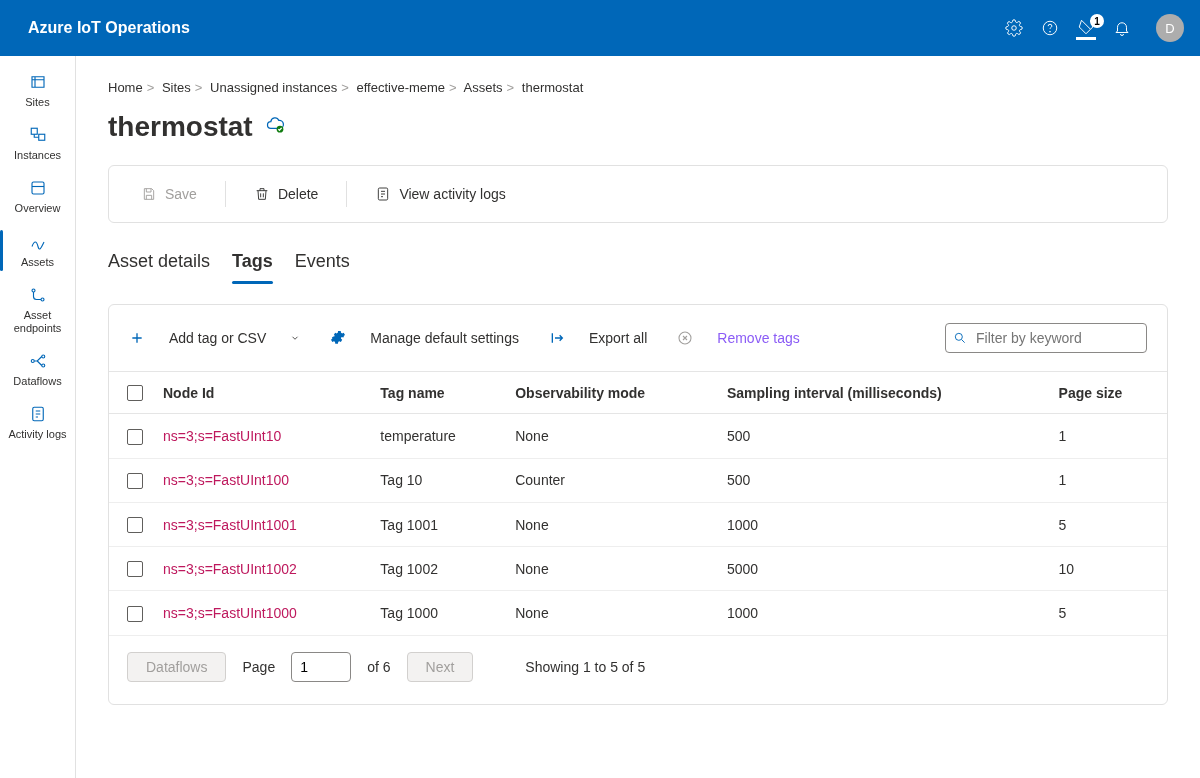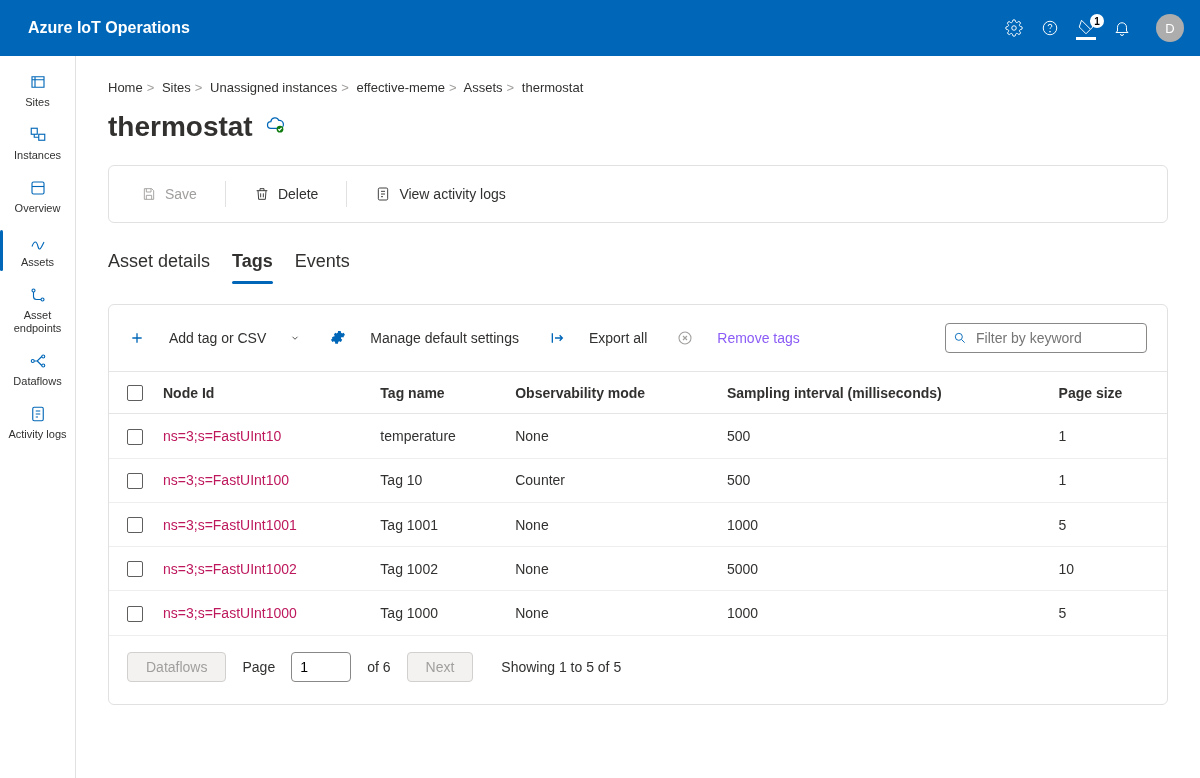--- a/index.html
+++ b/index.html
@@ -62,21 +62,21 @@
 thead th { text-align: left; font-size: 14px; font-weight: 600; color: #323130; padding: 12px 10px; border-bottom: 1px solid #e5e5e5; border-top: 1px solid #e5e5e5; }
 tbody td { font-size: 14px; color: #323130; padding: 13px 10px; border-bottom: 1px solid #eee; }
 tbody td a { color: #be185d; text-decoration: none; }
 .cb { width: 16px; height: 16px; border: 1.3px solid #605e5c; border-radius: 2px; display: inline-block; vertical-align: middle; cursor: pointer; }
 th:first-child, td:first-child { width: 44px; padding-left: 18px; }
 
 
 .pager { display: flex; align-items: center; gap: 16px; padding: 16px 18px 22px 18px; font-size: 14px; color: #323130; }
 .pager .pbtn { border: 1px solid #d2d0ce; background: #f3f2f1; color: #a19f9d; padding: 6px 18px; border-radius: 4px; font-size: 14px; cursor: default; }
 .pager input { width: 60px; height: 30px; border: 1px solid #8a8886; border-radius: 4px; padding: 0 8px; font-size: 14px; }
-.pager .showing { margin-left: 12px; }
+.pager .showing { margin-left: 36px; }
 </style>
 </head>
 <body>
 
 <div class="header">
   <div class="brand">Azure IoT Operations</div>
   <div class="header-right">
     <span class="header-icon">
         <svg viewBox="0 0 24 24">
           <circle cx="12" cy="12" r="3"></circle>

